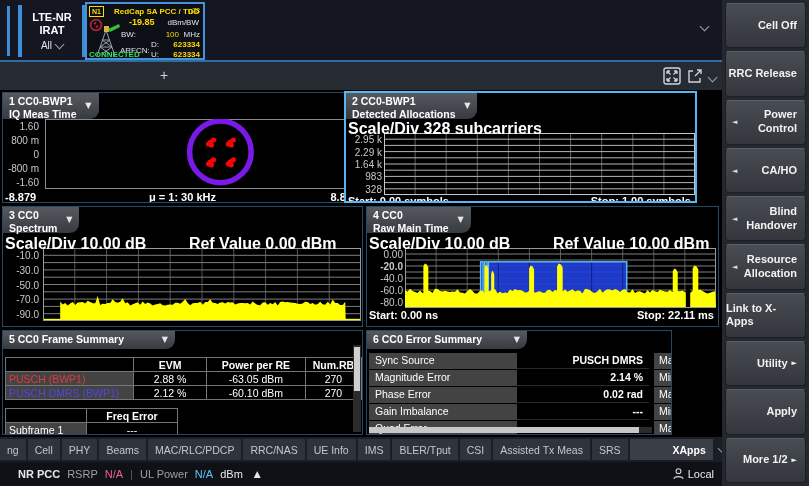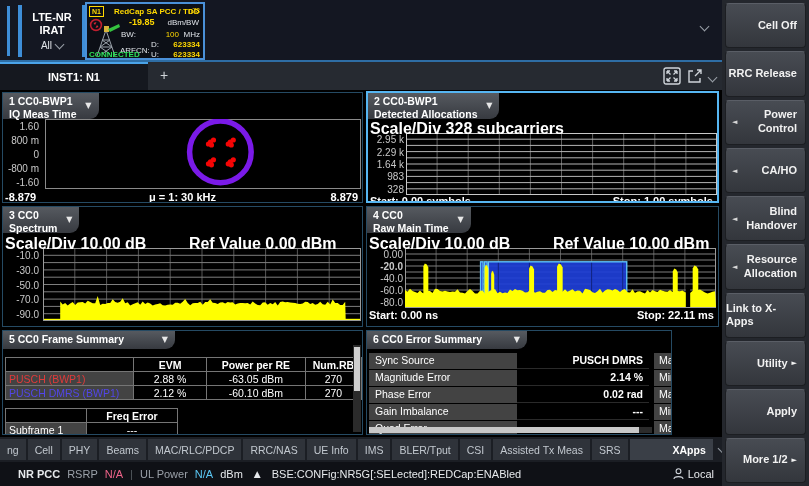--- a/index.html
+++ b/index.html
@@ -159,21 +159,20 @@
       <span class="cb wht" style="left:64px;top:46px;">U:</span>
       <span class="cb yel" style="right:3px;top:46px;font-weight:bold;">623334</span>
 
       <span class="cb grn" style="left:2px;top:46px;">CONNECTED</span>
     </div>
 
     <span class="header-chevron chev"></span>
   </div>
 
   <div class="inst-bar">
-    <div class="inst-tab">INST1: N1</div>
     <div class="inst-add">+</div>
     <div class="inst-icons">
       <span>
         <svg width="18" height="18" viewBox="0 0 18 18">
           <rect x="1" y="1" width="16" height="16" rx="2" fill="none" stroke="#cfd4da" stroke-width="1.4"></rect>
           <path d="M4 4 L7.5 7.5 M4 4 h3 M4 4 v3" stroke="#cfd4da" stroke-width="1.3" fill="none"></path>
           <path d="M14 4 L10.5 7.5 M14 4 h-3 M14 4 v3" stroke="#cfd4da" stroke-width="1.3" fill="none"></path>
           <path d="M4 14 L7.5 10.5 M4 14 h3 M4 14 v-3" stroke="#cfd4da" stroke-width="1.3" fill="none"></path>
           <path d="M14 14 L10.5 10.5 M14 14 h-3 M14 14 v-3" stroke="#cfd4da" stroke-width="1.3" fill="none"></path>
         </svg>
@@ -221,21 +220,21 @@
           <circle cx="185.27949493661168" cy="42.799494936611666" r="2.6" fill="#f50505"></circle>
           <circle cx="188.27949493661168" cy="40.799494936611666" r="2.6" fill="#f50505"></circle>
           <circle cx="183.27949493661168" cy="44.799494936611666" r="2.6" fill="#f50505"></circle>
           <circle cx="186.27949493661168" cy="45.799494936611666" r="2.6" fill="#f50505"></circle>
         </svg>
       <span class="axis-label" style="left:2px;top:98px;">-8.879</span>
       <span class="axis-label" style="left:50%;top:98px;transform:translateX(-50%);">μ = 1: 30 kHz</span>
       <span class="axis-label" style="right:4px;top:98px;">8.879</span>
     </div>
 
-    <div class="panel selected" id="p2" style="left:366px;top:1px;width:353px;height:112px;">
+    <div class="panel selected" id="p2" style="left:344px;top:1px;width:353px;height:112px;">
       <div class="panel-tab">
         <div>2 CC0-BWP1</div>
         <div>Detected Allocations</div>
         <span class="tab-tri">▼</span>
       </div>
       <div class="scale-row" style="top:27px;left:2px;">
         <span>Scale/Div 328 subcarriers</span>
       </div>
       <div id="p2-ticks">
           <div class="ytick" style="left: 2px; top: 41.2px;">2.95 k</div>
@@ -479,21 +478,20 @@
 
   <div class="status-bar">
     <span class="sb-bold">NR PCC</span>
     <span class="sb-dim">RSRP</span>
     <span id="rsrp-val" style="color: rgb(240, 100, 138);">N/A</span>
     <span class="sb-sep">|</span>
     <span class="sb-dim">UL Power</span>
     <span id="ul-val" style="color: rgb(91, 200, 245);">N/A</span>
     <span>dBm</span>
     <span class="sb-caret">▲</span>
-    <span>BSE:CONFig:NR5G[:SELected]:REDCap:ENABled</span>
     <span class="sb-right">
       <span>
         <svg width="11" height="12" viewBox="0 0 11 12">
           <circle cx="5.5" cy="3.2" r="2.4" fill="none" stroke="#cfd4da" stroke-width="1.1"></circle>
           <path d="M1 11 C1 7.8 10 7.8 10 11" fill="none" stroke="#cfd4da" stroke-width="1.1"></path>
         </svg>
       </span>
       <span>Local</span>
     </span>
   </div>

